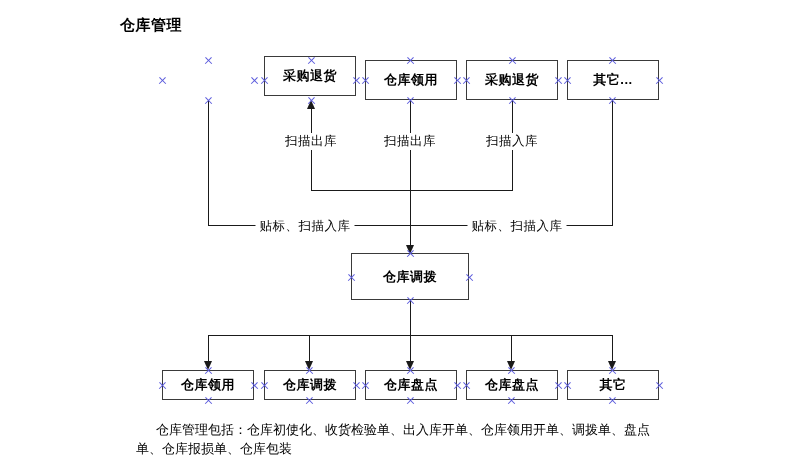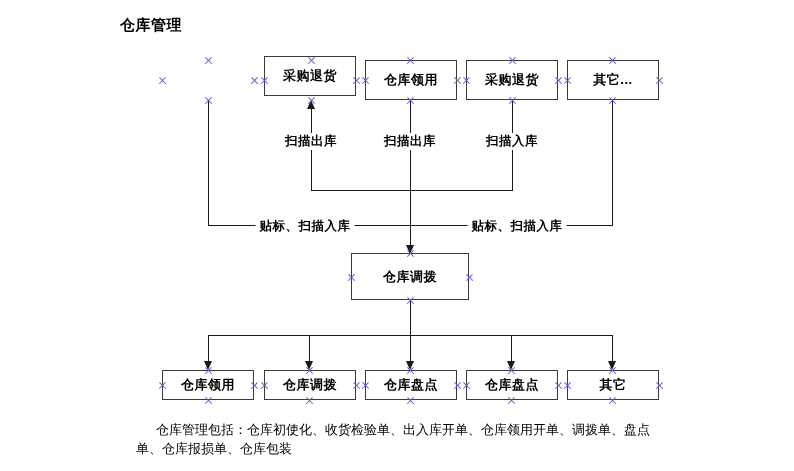--- a/index.html
+++ b/index.html
@@ -99,21 +99,21 @@
     border-left: 4.5px solid transparent;
     border-right: 4.5px solid transparent;
     border-bottom: 9px solid #1a1a1a;
     margin-left: -4.5px;
   }
 
   
   .edge-label {
     position: absolute;
     font-size: 12.5px;
-    font-weight: bold;
+    font-weight: normal;
     letter-spacing: 0.5px;
     white-space: nowrap;
     background: #ffffff;
     padding: 0 3px;
     z-index: 6;
     transform: translateX(-50%);
   }
   .edge-label.on-line {
     padding: 0 4px;
     transform: translate(-50%, -50%);

